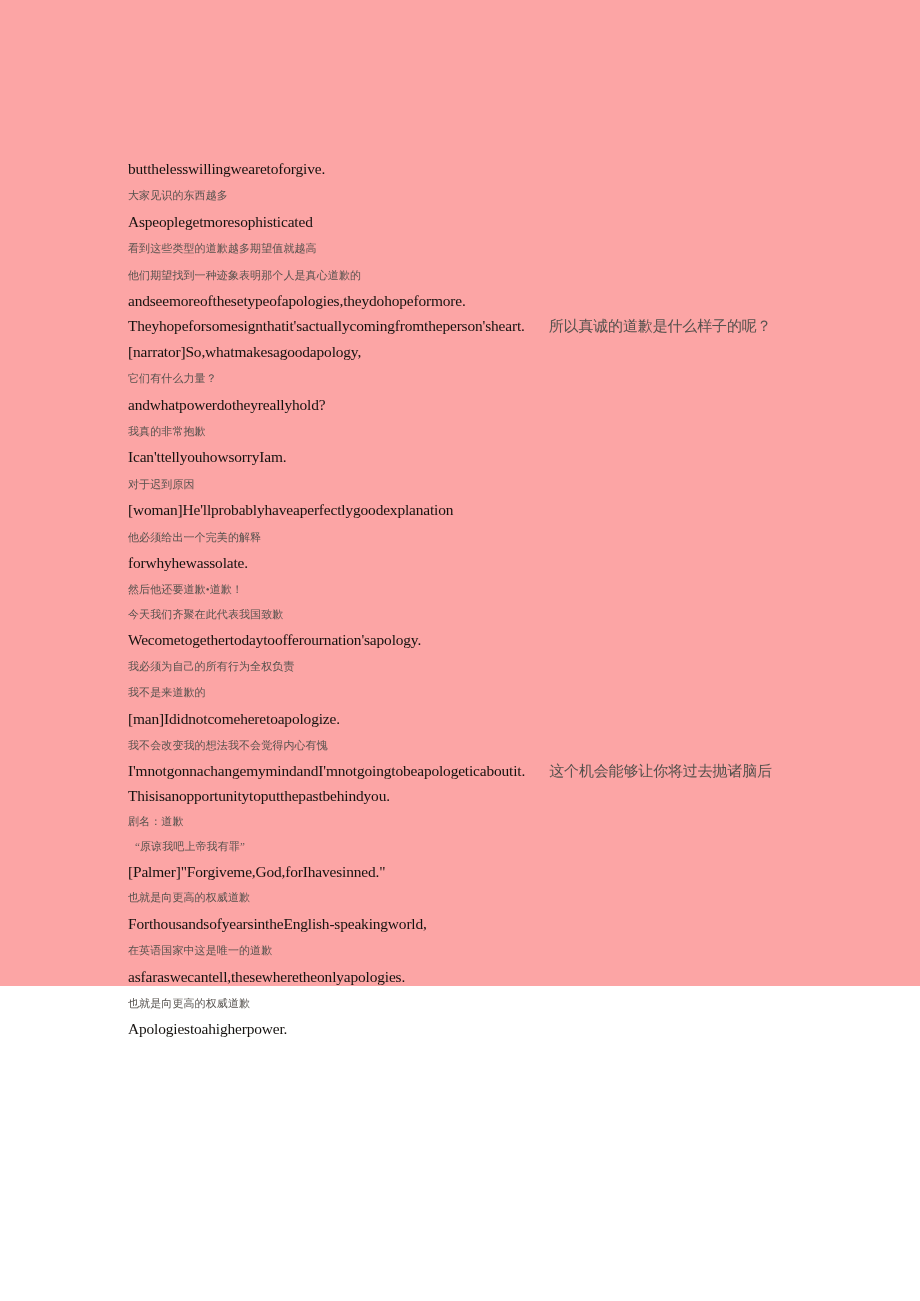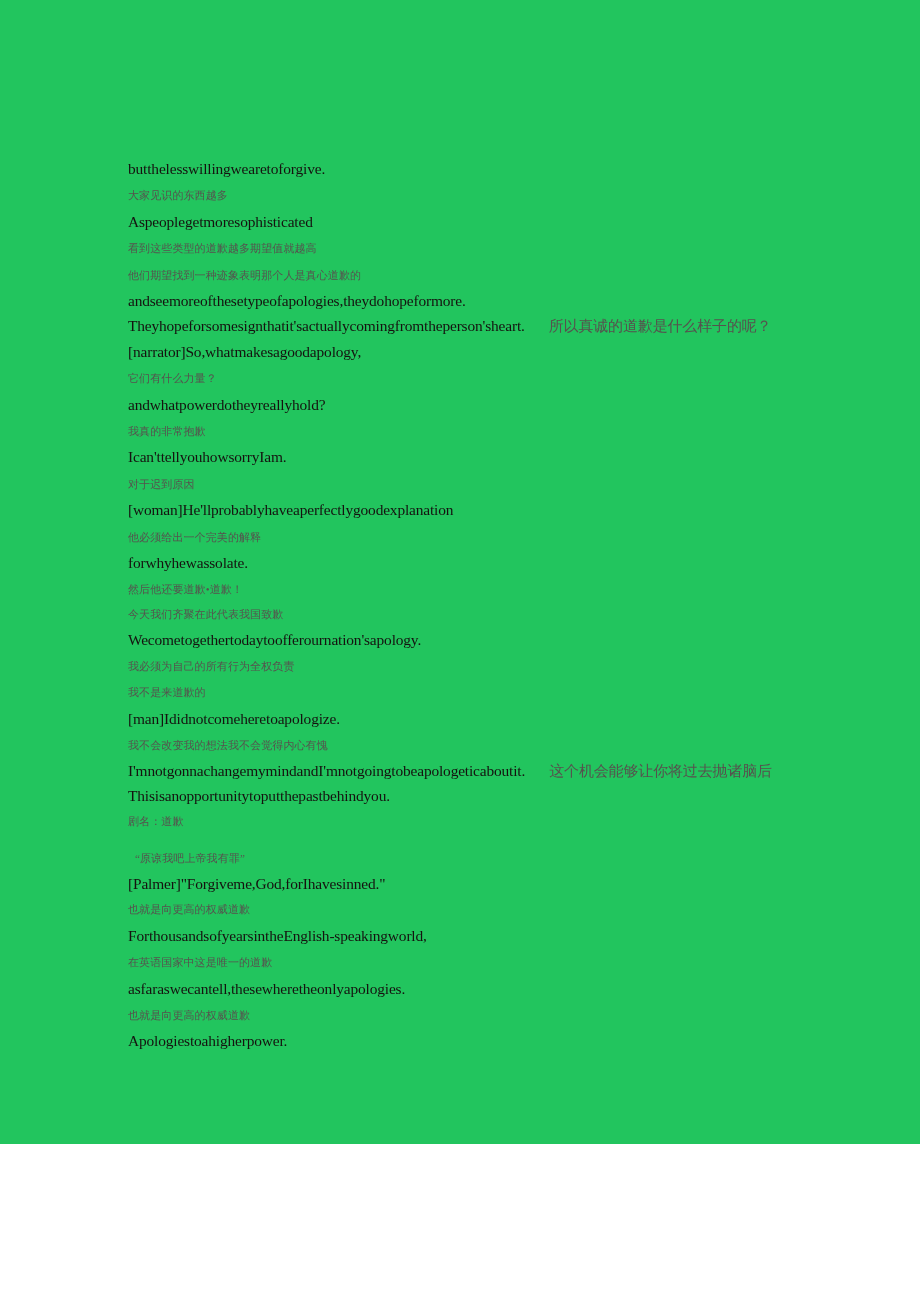--- a/index.html
+++ b/index.html
@@ -15,22 +15,22 @@
     -webkit-font-smoothing: antialiased;
     overflow: hidden;
     position: relative;
   }
 
   #page {
     position: absolute;
     left: 0;
     top: 0;
     width: 920px;
-    height: 1144px;
-    background: #22c55e;
+    height: 986px;
+    background: #fca5a5;
   }
 
   #transcript {
     position: absolute;
     left: 128px;
     top: 156px;
     width: 662px;
   }
 
   .line {
@@ -68,21 +68,20 @@
   }
 
   
   .line.tight {
     line-height: 25.0px;
   }
 
   
   .line.indent {
     padding-left: 7px;
-    margin-top: 12px;
   }
 </style>
 </head>
 <body>
 
 <div id="page">
   <div id="transcript">
       <div class="line en">butthelesswillingwearetoforgive.</div>
       <div class="line zh">大家见识的东西越多</div>
       <div class="line en">Aspeoplegetmoresophisticated</div>

